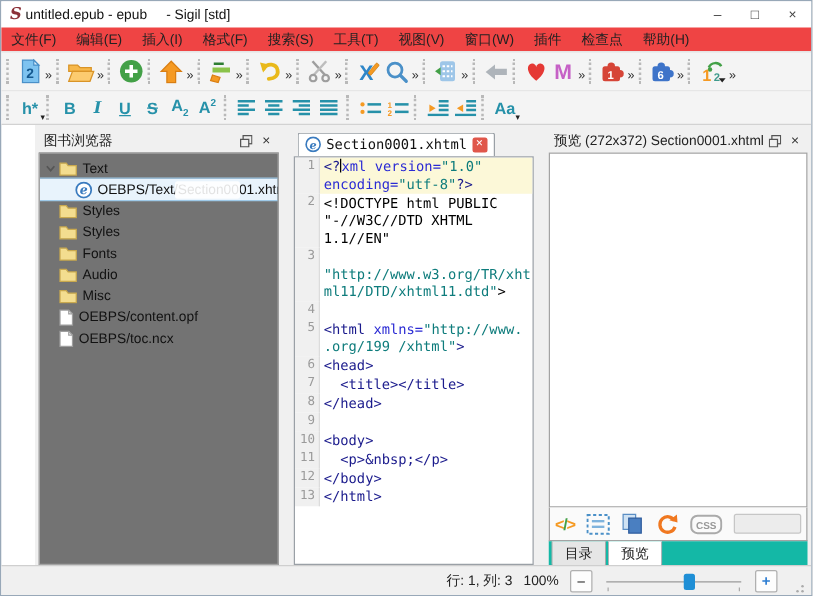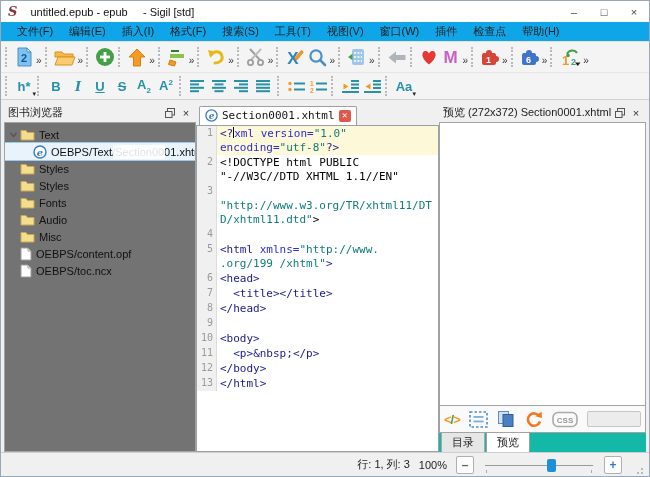--- a/index.html
+++ b/index.html
@@ -3,39 +3,39 @@
 <meta charset="utf-8">
 <style>
   * { box-sizing: border-box; margin: 0; padding: 0; }
   html,body { background:#d8d8d8; }
   body { font-family:"Liberation Sans", sans-serif; }
   .window{ width:650px; height:477px; background:#ffffff; border:1px solid #98a8b8;
            display:flex; flex-direction:column; overflow:hidden; position:relative;}
   
   .titlebar{ height:21px; display:flex; align-items:center; padding-left:7px; background:#fff; flex:none;}
   .logo{ font-family:"DejaVu Serif", serif; font-style:italic; font-weight:bold; font-size:13px; color:#8b3038; line-height:1;}
-  .title-text{ font-size:11px; color:#111; margin-left:13px; white-space:pre;}
+  .title-text{ font-size:11px; color:#111; margin-left:3px; white-space:pre;}
   .win-controls{ margin-left:auto; display:flex; height:100%;}
   .win-btn{ width:30px; display:flex; align-items:center; justify-content:center; font-size:11px; color:#444; cursor:default;}
   
-  .menubar{ height:19px; display:flex; align-items:center; background:#0ea5e9; padding-left:8px; flex:none;}
+  .menubar{ height:19px; display:flex; align-items:center; background:#ef4444; padding-left:0; flex:none;}
   .menu-item{ font-size:11px; color:#222; padding:2px 8px; }
   
   .toolbar{ display:flex; align-items:center; background:#f4f4f4; flex:none; padding:1px 2px;}
   .toolbar1{ height:31px; border-top:1px solid #e2e2e2;}
   .toolbar2{ height:28px; border-top:1px solid #e6e6e6; border-bottom:1px solid #d2d2d2;}
   .tb-handle{ width:5px; height:20px; border-left:2px dotted #b9b9b9; margin:0 3px 0 2px; flex:none;}
   .tb-btn{ height:26px; min-width:22px; padding:0 1px; display:flex; align-items:center; justify-content:center; position:relative; flex:none;}
   .tb-btn .icon{ display:flex; align-items:center; justify-content:center;}
   .ovf{ font-size:10px; color:#333; margin:6px 1px 0 1px; flex:none;}
   .dd{ font-size:7px; color:#222; position:absolute; right:-1px; bottom:1px;}
   .fmt{ color:#2691a9; font-weight:bold; font-size:13px; line-height:1;}
   .fmt sub,.fmt sup{ font-size:8px;}
   
-  .main{ flex:1; min-height:0; display:flex; background:#f0f0f0; padding:3px 3px 0 3px; gap:0;}
+  .main{ flex:1; min-height:0; display:flex; background:#f0f0f0; padding:3px 3px 0 3px; gap:12px;margin-left:27px;}
   .panel{ display:flex; flex-direction:column; min-width:0;}
   .panel-header{ height:19px; display:flex; align-items:center; font-size:11px; color:#222; padding:0 2px 0 4px; flex:none;}
   .panel-header .ph-title{ flex:1; white-space:nowrap; overflow:hidden;}
   .ph-btn{ width:16px; height:15px; display:flex; align-items:center; justify-content:center; color:#333; font-size:11px; flex:none;}
   .left-panel{ width:192px; flex:none;}
   .center-panel{ flex:1;}
   .right-panel{ width:207px; flex:none;}
   
   .tree{ flex:1; background:#737373; border:1px solid #a3a3a3; overflow:hidden; padding-top:3px;}
   .tree-row{ height:17px; display:flex; align-items:center; font-size:11px; color:#111; position:relative;}

